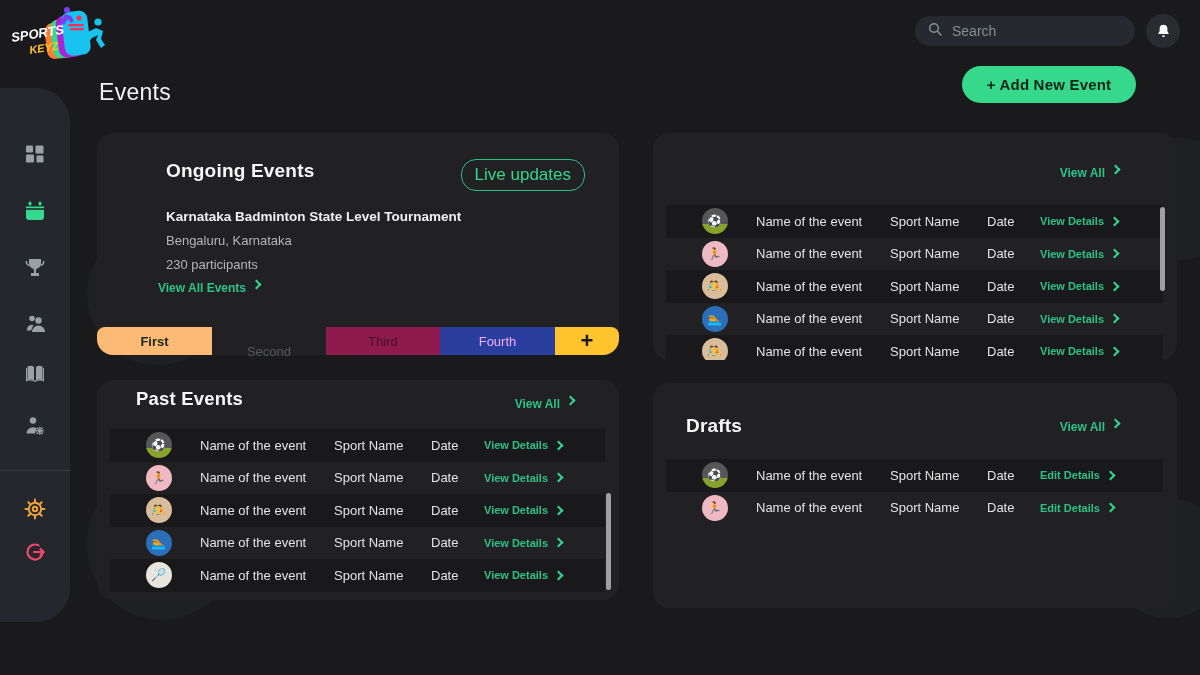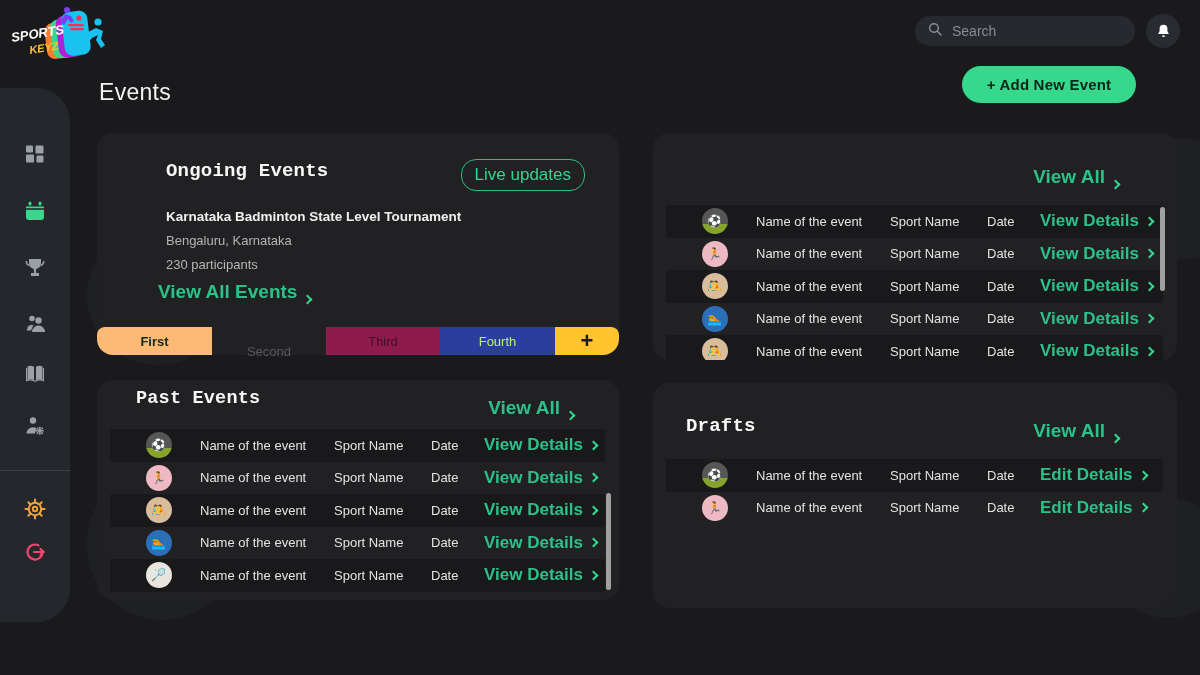--- a/index.html
+++ b/index.html
@@ -50,63 +50,63 @@
   .blob-ongoing { left:87px; top:225px; width:140px; height:140px; border-radius:70px; }
   .blob-past    { left:87px; top:468px; width:150px; height:152px; border-radius:75px; }
   .blob-upcoming{ left:1118px; top:138px; width:122px; height:122px; border-radius:61px; }
   .blob-drafts  { left:1108px; top:498px; width:120px; height:120px; border-radius:60px; }
   
   .card { position:absolute; background:#212124; border-radius:16px; z-index:1; }
   .card-ongoing  { left:97px;  top:133px; width:522px; height:222px; }
   .card-past     { left:97px;  top:380px; width:522px; height:220px; }
   .card-upcoming { left:653px; top:133px; width:524px; height:227px; overflow:hidden; }
   .card-drafts   { left:653px; top:383px; width:524px; height:225px; }
-  .card-title { position:absolute; font-size:19px; font-weight:700; color:#f7f7f7; letter-spacing:.2px;font-family:Liberation Mono, monospace; }
+  .card-title { position:absolute; font-size:19px; font-weight:700; color:#f7f7f7; letter-spacing:.2px; }
   .viewall {
-    position:absolute; display:flex; align-items:flex-end; gap:7px;
-    color:#2cc189; font-size:19px; font-weight:600; cursor:pointer;
+    position:absolute; display:flex; align-items:flex-start; gap:7px;
+    color:#2cc189; font-size:12px; font-weight:600; cursor:pointer;
   }
   .chev { width:7px; height:7px; border-right:2px solid #32d68f; border-top:2px solid #32d68f;
           transform:rotate(45deg); display:inline-block; flex:none; }
   
   .badge {
     position:absolute; right:34px; top:26px; padding:5px 13px;
     border:1.5px solid #2bbf82; border-radius:15px; color:#32d68f; font-size:17px; cursor:default;
   }
   .ev-name { position:absolute; left:69px; top:76px; font-size:13.5px; font-weight:700; color:#f0f0f0; }
   .ev-loc  { position:absolute; left:69px; top:100px; font-size:13px; color:#b5b5b5; }
   .ev-part { position:absolute; left:69px; top:124px; font-size:13px; color:#b5b5b5; }
   .ev-link { left:61px; top:148px; }
   .tabs { position:absolute; left:0; right:0; bottom:0; height:28px; display:flex; }
   .tab { display:flex; align-items:center; justify-content:center; font-size:13px; cursor:pointer; }
   .tab-first  { width:115px; background:#fdba74; color:#15291d; font-weight:700; border-radius:8px 0 0 16px; }
   .tab-second { width:114px; background:transparent; color:#56595c;margin-top:20px; }
   .tab-third  { width:114px; background:#8e1a4e; color:#420f29; }
-  .tab-fourth { width:115px; background:#2a3f9d; color:#bef264; }
+  .tab-fourth { width:115px; background:#2a3f9d; color:#f0abfc; }
   .tab-plus   { width:64px;  background:#ffc42e; color:#1b1b1b; font-size:22px; font-weight:600; border-radius:0 8px 16px 0; }
   
   .rows { position:absolute; left:13px; right:14px; }
   .row { height:32.5px; display:flex; align-items:center; padding-left:36px; border-radius:2px; }
   .row:nth-child(odd) { background:#19191b; }
   .avatar { width:26px; height:26px; border-radius:50%; flex:none; display:flex; align-items:center; justify-content:center; font-size:12px; overflow:hidden; }
   .avatar[data-kind="football"]  { background:linear-gradient(#565656 60%, #86a32c 60%); }
   .avatar[data-kind="football"]::after  { content:"⚽"; }
   .avatar[data-kind="running"]   { background:#efb9c3; }
   .avatar[data-kind="running"]::after   { content:"🏃"; }
   .avatar[data-kind="kabaddi"]   { background:#d9bc9a; }
   .avatar[data-kind="kabaddi"]::after   { content:"🤼"; }
   .avatar[data-kind="swimming"]  { background:#2a6fb8; }
   .avatar[data-kind="swimming"]::after  { content:"🏊"; }
   .avatar[data-kind="badminton"] { background:#e9e5dc; }
   .avatar[data-kind="badminton"]::after { content:"🏸"; }
   .cell { font-size:13px; color:#e3e3e3; white-space:nowrap; overflow:hidden; }
   .cell.name  { width:134px; margin-left:28px; }
   .cell.sport { width:97px; }
   .cell.date  { width:53px; }
-  .action { display:flex; align-items:center; gap:7px; color:#2cc189; font-size:17px; font-weight:600; cursor:pointer; text-decoration:none; }
+  .action { display:flex; align-items:center; gap:7px; color:#2cc189; font-size:11px; font-weight:600; cursor:pointer; text-decoration:none; }
   .scrollbar { position:absolute; width:5px; background:#a0a0a0; border-radius:3px; cursor:pointer; }
   .sb-past { right:8px; top:113px; height:97px; }
   .sb-upcoming { right:12px; top:74px; height:84px; }
 </style>
 </head>
 <body>
 
 <div class="logo">
   <svg viewBox="0 0 104 72" width="104" height="72">
     <g transform="rotate(-7 52 40)">

